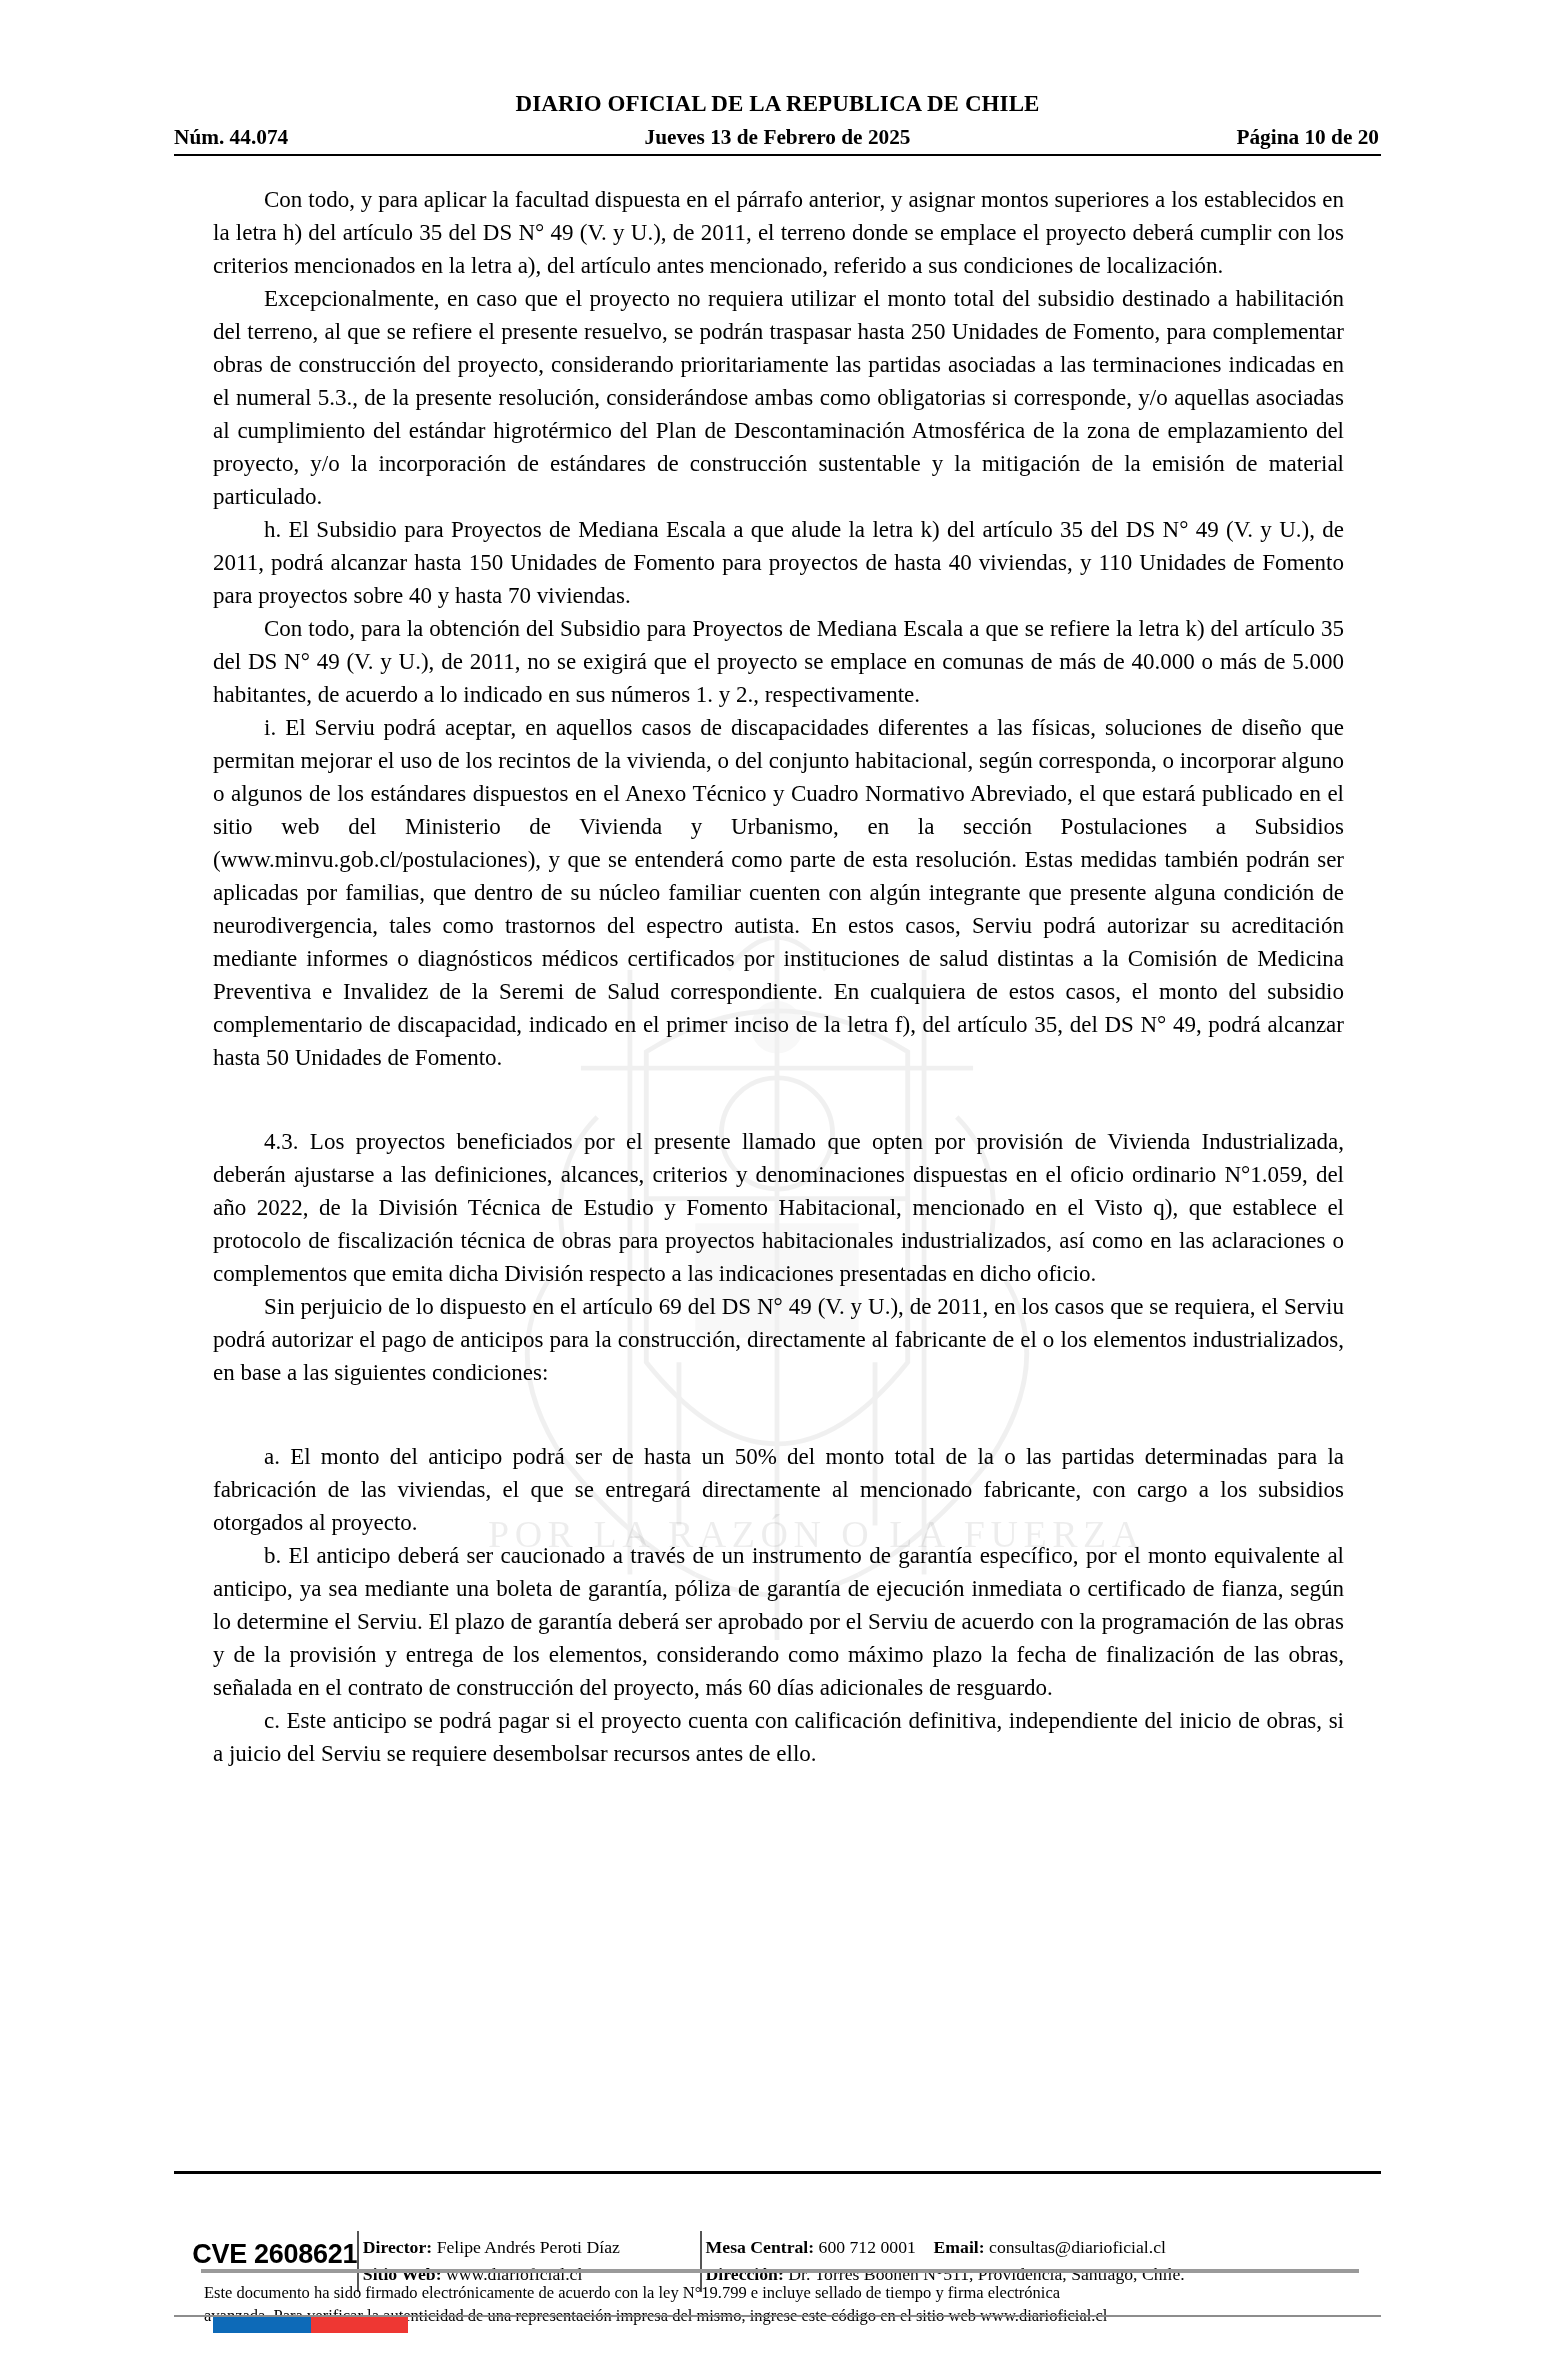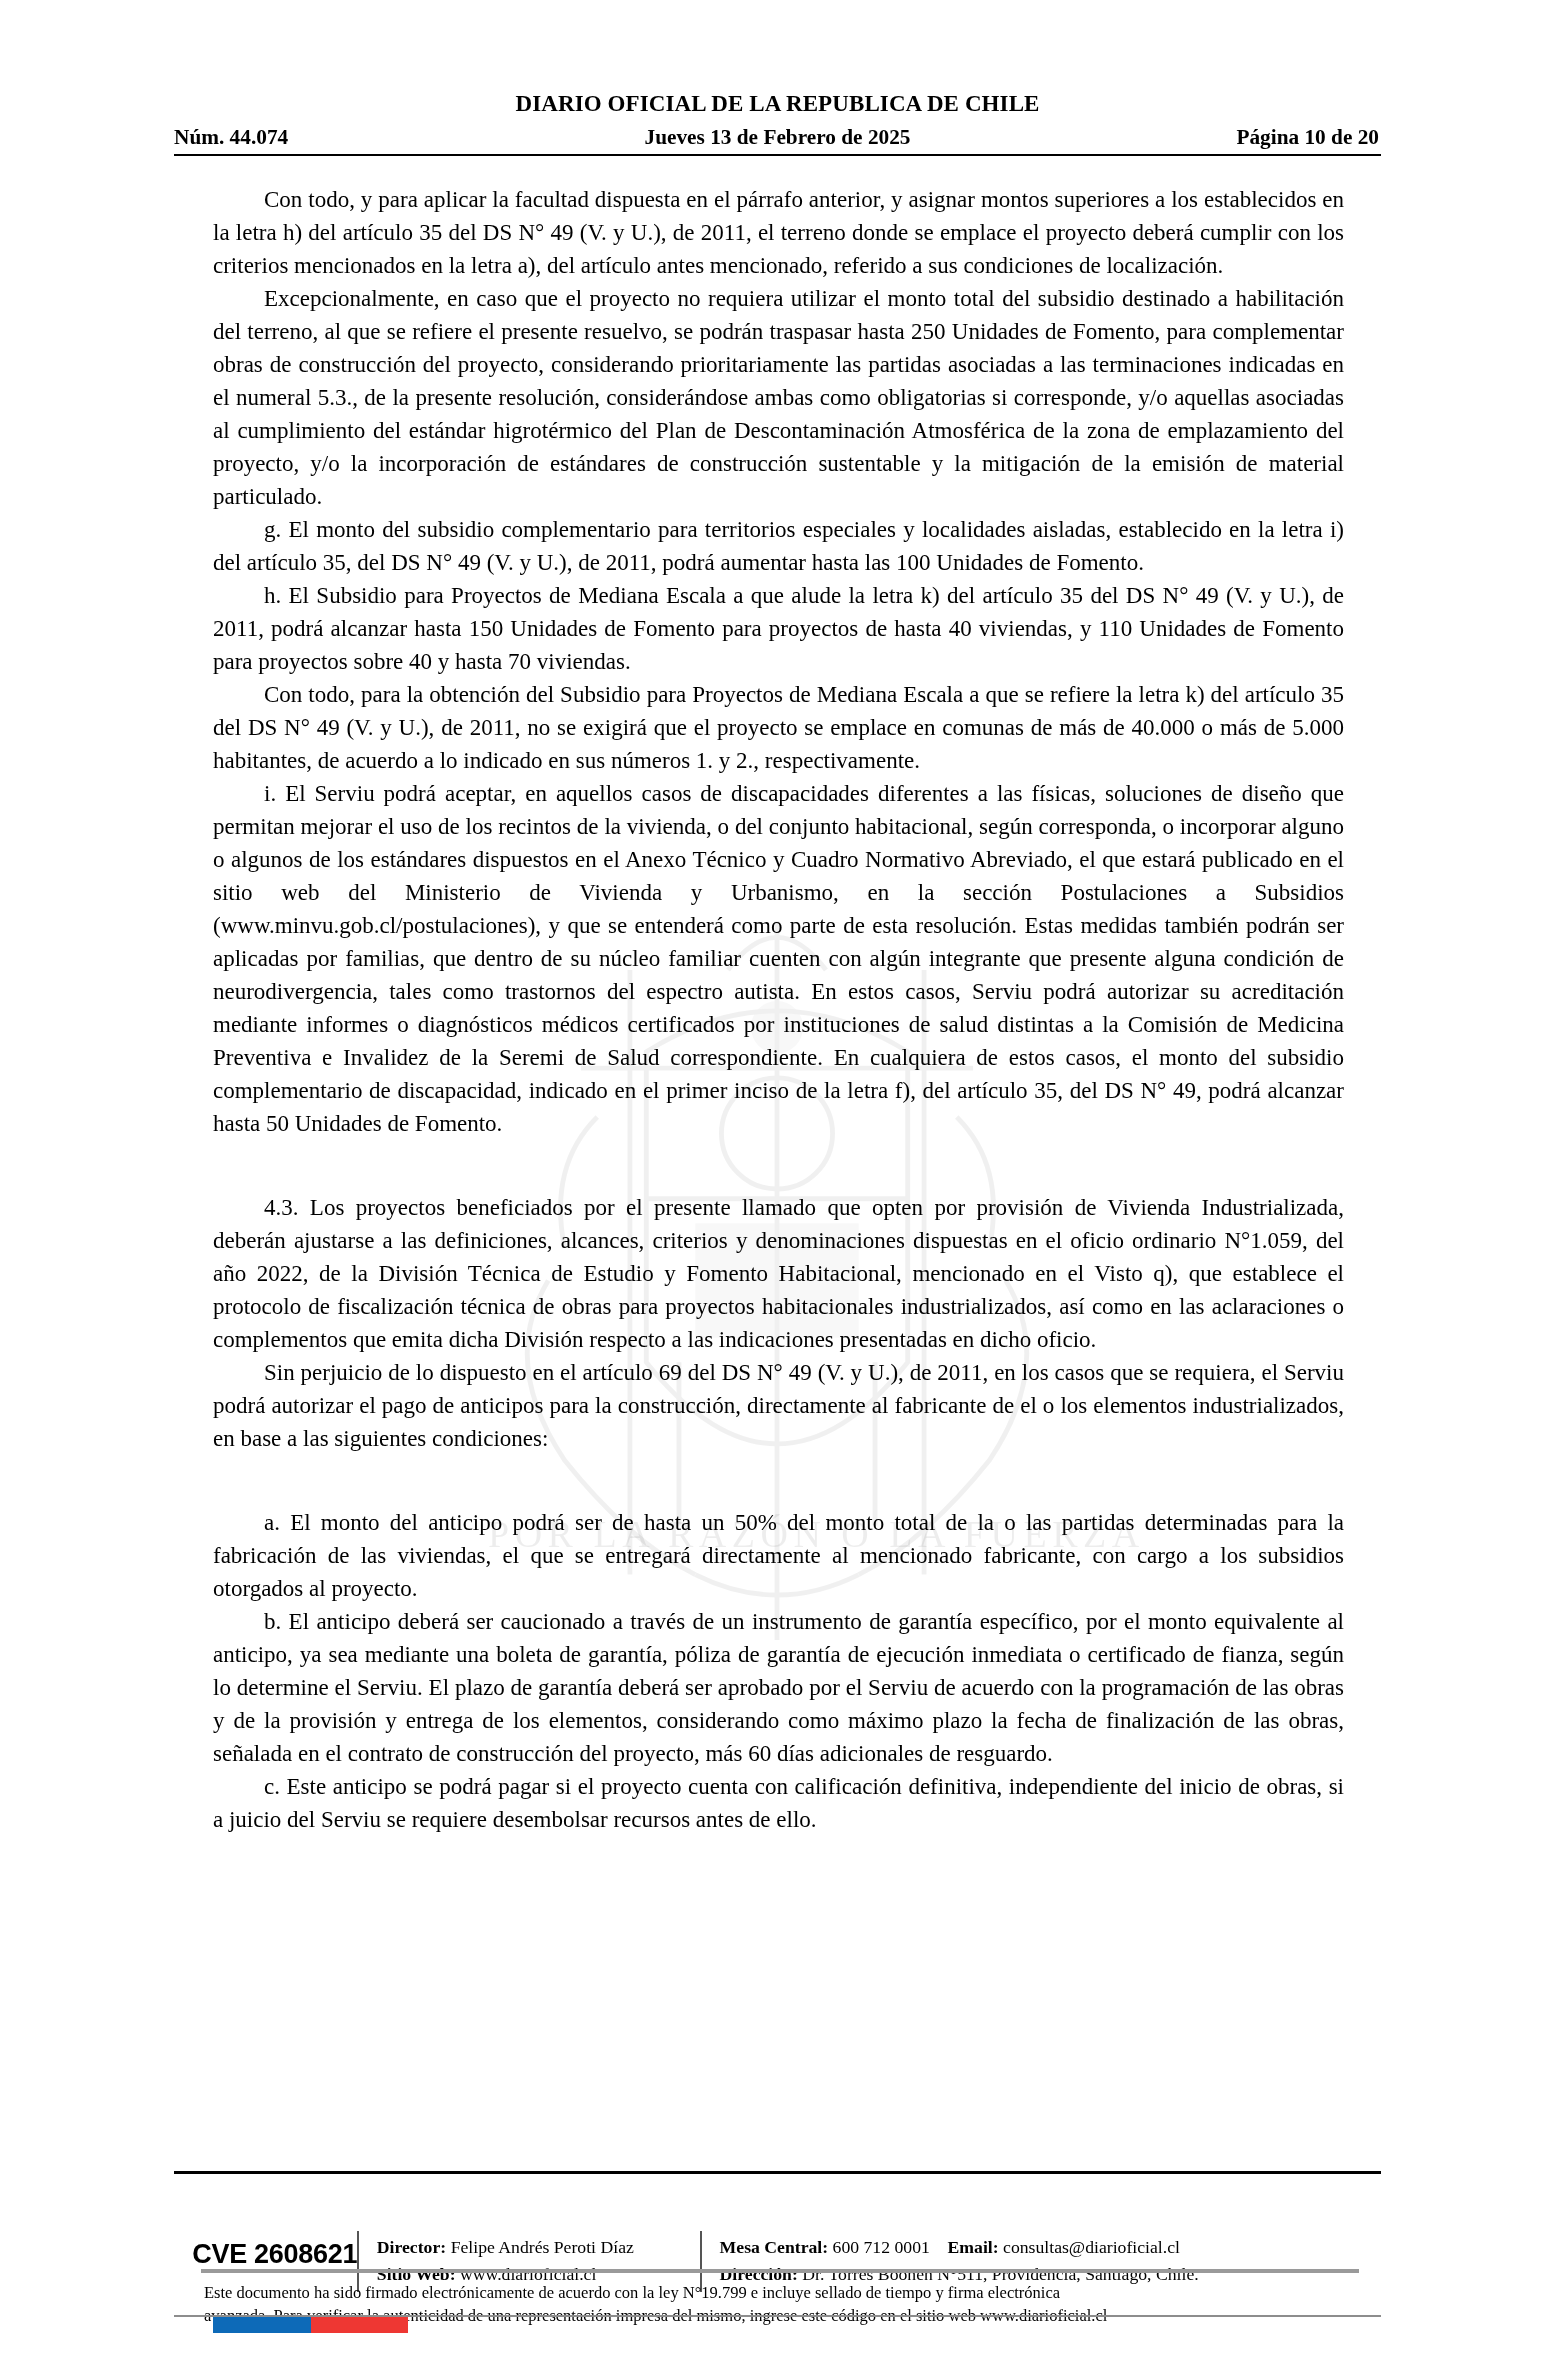--- a/index.html
+++ b/index.html
@@ -154,21 +154,21 @@
     box-sizing: border-box;
   }
   .vdiv {
     width: 1.8px;
     background: #555;
     height: 61px;
     margin-top: 1.2px;
     flex: 0 0 1.8px;
   }
   .foot-col {
-    padding-left: 18px;
+    padding-left: 4px;
     padding-top: 3.7px;
     font-size: 17.7px;
     line-height: 27px;
     white-space: nowrap;
   }
   .foot-col.col-a { width: 341px; box-sizing: border-box; }
   .foot-col.col-b { flex: 1; }
   .foot-col b { font-weight: bold; }
 
   .thick-grey {
@@ -249,21 +249,20 @@
       <span class="header-left">Núm. 44.074</span>
       <span class="header-center">Jueves 13 de Febrero de 2025</span>
       <span class="header-right">Página 10 de 20</span>
     </div>
   </div>
   <div class="header-rule"></div>
 
   <div class="body-area">
     <p class="para">Con todo, y para aplicar la facultad dispuesta en el párrafo anterior, y asignar montos superiores a los establecidos en la letra h) del artículo 35 del DS N° 49 (V. y U.), de 2011, el terreno donde se emplace el proyecto deberá cumplir con los criterios mencionados en la letra a), del artículo antes mencionado, referido a sus condiciones de localización.</p>
     <p class="para">Excepcionalmente, en caso que el proyecto no requiera utilizar el monto total del subsidio destinado a habilitación del terreno, al que se refiere el presente resuelvo, se podrán traspasar hasta 250 Unidades de Fomento, para complementar obras de construcción del proyecto, considerando prioritariamente las partidas asociadas a las terminaciones indicadas en el numeral 5.3., de la presente resolución, considerándose ambas como obligatorias si corresponde, y/o aquellas asociadas al cumplimiento del estándar higrotérmico del Plan de Descontaminación Atmosférica de la zona de emplazamiento del proyecto, y/o la incorporación de estándares de construcción sustentable y la mitigación de la emisión de material particulado.</p>
-    <p class="para">g. El monto del subsidio complementario para territorios especiales y localidades aisladas, establecido en la letra i) del artículo 35, del DS N° 49 (V. y U.), de 2011, podrá aumentar hasta las 100 Unidades de Fomento.</p>
     <p class="para">h. El Subsidio para Proyectos de Mediana Escala a que alude la letra k) del artículo 35 del DS N° 49 (V. y U.), de 2011, podrá alcanzar hasta 150 Unidades de Fomento para proyectos de hasta 40 viviendas, y 110 Unidades de Fomento para proyectos sobre 40 y hasta 70 viviendas.</p>
     <p class="para">Con todo, para la obtención del Subsidio para Proyectos de Mediana Escala a que se refiere la letra k) del artículo 35 del DS N° 49 (V. y U.), de 2011, no se exigirá que el proyecto se emplace en comunas de más de 40.000 o más de 5.000 habitantes, de acuerdo a lo indicado en sus números 1. y 2., respectivamente.</p>
     <p class="para">i. El Serviu podrá aceptar, en aquellos casos de discapacidades diferentes a las físicas, soluciones de diseño que permitan mejorar el uso de los recintos de la vivienda, o del conjunto habitacional, según corresponda, o incorporar alguno o algunos de los estándares dispuestos en el Anexo Técnico y Cuadro Normativo Abreviado, el que estará publicado en el sitio web del Ministerio de Vivienda y Urbanismo, en la sección Postulaciones a Subsidios (www.minvu.gob.cl/postulaciones), y que se entenderá como parte de esta resolución. Estas medidas también podrán ser aplicadas por familias, que dentro de su núcleo familiar cuenten con algún integrante que presente alguna condición de neurodivergencia, tales como trastornos del espectro autista. En estos casos, Serviu podrá autorizar su acreditación mediante informes o diagnósticos médicos certificados por instituciones de salud distintas a la Comisión de Medicina Preventiva e Invalidez de la Seremi de Salud correspondiente. En cualquiera de estos casos, el monto del subsidio complementario de discapacidad, indicado en el primer inciso de la letra f), del artículo 35, del DS N° 49, podrá alcanzar hasta 50 Unidades de Fomento.</p>
     <p class="para gap-before">4.3. Los proyectos beneficiados por el presente llamado que opten por provisión de Vivienda Industrializada, deberán ajustarse a las definiciones, alcances, criterios y denominaciones dispuestas en el oficio ordinario N°1.059, del año 2022, de la División Técnica de Estudio y Fomento Habitacional, mencionado en el Visto q), que establece el protocolo de fiscalización técnica de obras para proyectos habitacionales industrializados, así como en las aclaraciones o complementos que emita dicha División respecto a las indicaciones presentadas en dicho oficio.</p>
     <p class="para">Sin perjuicio de lo dispuesto en el artículo 69 del DS N° 49 (V. y U.), de 2011, en los casos que se requiera, el Serviu podrá autorizar el pago de anticipos para la construcción, directamente al fabricante de el o los elementos industrializados, en base a las siguientes condiciones:</p>
     <p class="para gap-before">a. El monto del anticipo podrá ser de hasta un 50% del monto total de la o las partidas determinadas para la fabricación de las viviendas, el que se entregará directamente al mencionado fabricante, con cargo a los subsidios otorgados al proyecto.</p>
     <p class="para">b. El anticipo deberá ser caucionado a través de un instrumento de garantía específico, por el monto equivalente al anticipo, ya sea mediante una boleta de garantía, póliza de garantía de ejecución inmediata o certificado de fianza, según lo determine el Serviu. El plazo de garantía deberá ser aprobado por el Serviu de acuerdo con la programación de las obras y de la provisión y entrega de los elementos, considerando como máximo plazo la fecha de finalización de las obras, señalada en el contrato de construcción del proyecto, más 60 días adicionales de resguardo.</p>
     <p class="para">c. Este anticipo se podrá pagar si el proyecto cuenta con calificación definitiva, independiente del inicio de obras, si a juicio del Serviu se requiere desembolsar recursos antes de ello.</p>
   </div>
 

